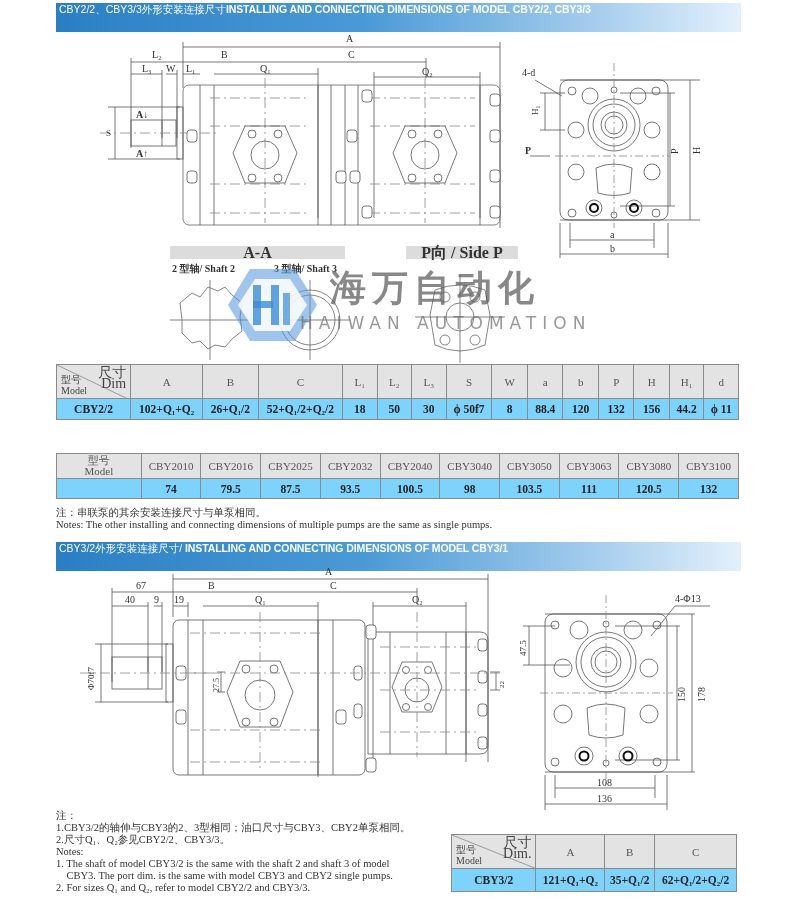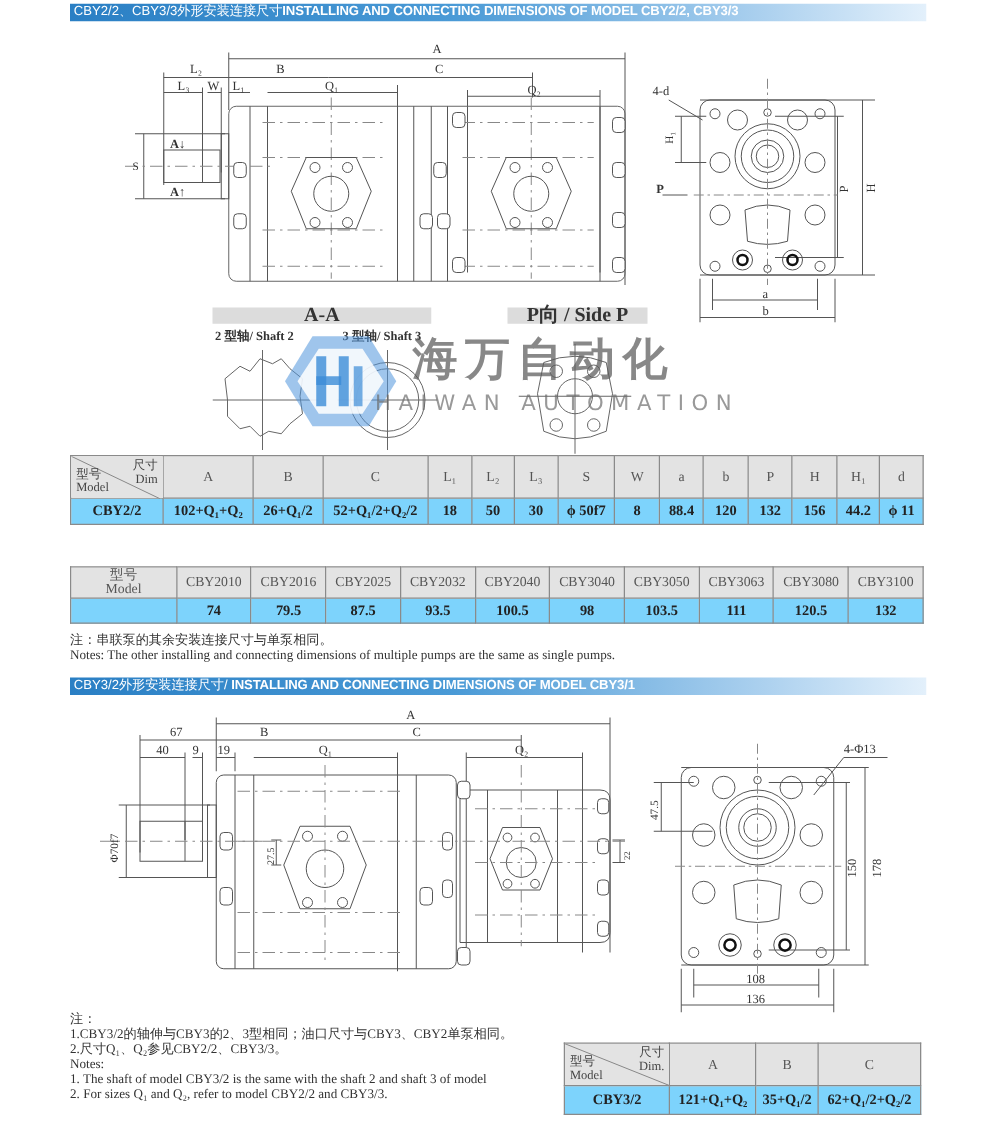--- a/index.html
+++ b/index.html
@@ -1,25 +1,25 @@
 <!DOCTYPE html>
 <html><head>
 <meta charset="utf-8">
 <style>
   html,body{margin:0;padding:0;background:#fff;}
   body{width:795px;height:911px;position:relative;overflow:hidden;font-family:"Liberation Serif",serif;color:#222;}
-  .banner{position:absolute;left:56px;height:14px;width:682px;background:linear-gradient(90deg,#2a7fc4 0%,#4a9ad6 45%,#a9cfee 80%,#e3f0fb 100%);color:#fff;font-family:"Liberation Sans",sans-serif;font-size:10.5px;line-height:13px;padding-left:3px;white-space:nowrap;overflow:hidden;}
+  .banner{position:absolute;left:56px;height:29px;width:682px;background:linear-gradient(90deg,#2a7fc4 0%,#4a9ad6 45%,#a9cfee 80%,#e3f0fb 100%);color:#fff;font-family:"Liberation Sans",sans-serif;font-size:10.5px;line-height:13px;padding-left:3px;white-space:nowrap;overflow:hidden;}
   .banner b{font-weight:bold;letter-spacing:-0.1px;}
   svg text{font-family:"Liberation Serif",serif;fill:#333;}
   table.dims{position:absolute;border-collapse:collapse;font-family:"Liberation Serif",serif;}
   table.dims td{border:1px solid #8a8a8a;text-align:center;font-size:11px;padding:0;}
   table.dims tr.hdr td{background:#e3e3e3;color:#555;font-weight:normal;}
   table.dims tr.row td{background:#7dd3fc;font-weight:bold;color:#222;font-size:11.5px;}
   .corner{position:relative;}
-  .corner .c-dim{position:absolute;right:4px;top:2px;font-size:10px;line-height:11px;text-align:right;color:#444;}
+  .corner .c-dim{position:absolute;right:4px;top:2px;font-size:14px;line-height:11px;text-align:right;color:#444;}
   .corner .c-model{position:absolute;left:4px;bottom:2px;font-size:10px;line-height:11px;text-align:left;color:#444;}
   .corner svg{position:absolute;left:0;top:0;}
   .notes{position:absolute;font-size:10.5px;line-height:12px;color:#333;white-space:nowrap;}
   .notes div{margin:0;}
   .watermark{position:absolute;left:215px;top:265px;width:420px;height:80px;pointer-events:none;}
   .wm-cn{position:absolute;left:115px;top:0;font-family:"DejaVu Sans",sans-serif;font-weight:bold;font-size:36px;color:rgba(90,90,90,0.72);letter-spacing:6px;line-height:46px;text-align:center;}
   .wm-en{position:absolute;left:85px;top:48px;font-family:"DejaVu Sans",sans-serif;font-size:17px;color:rgba(110,110,110,0.7);letter-spacing:6px;}
   .sec-label{position:absolute;background:#dcdcdc;font-size:16px;font-weight:bold;text-align:center;line-height:13px;color:#333;}
   .shaft-label{position:absolute;font-size:10px;font-weight:bold;color:#333;white-space:nowrap;}
 </style>
@@ -481,20 +481,21 @@
     <text x="82" y="212">136</text>
   </g>
 </svg>
 
 <div class="notes" style="left:56px;top:810px;">
   <div>注：</div>
   <div>1.CBY3/2的轴伸与CBY3的2、3型相同；油口尺寸与CBY3、CBY2单泵相同。</div>
   <div>2.尺寸Q₁、Q₂参见CBY2/2、CBY3/3。</div>
   <div>Notes:</div>
   <div>1. The shaft of model CBY3/2 is the same with the shaft 2 and shaft 3 of model</div>
+  <div style="white-space:pre">    CBY3. The port dim. is the same with model CBY3 and CBY2 single pumps.</div>
   <div>2. For sizes Q₁ and Q₂, refer to model CBY2/2 and CBY3/3.</div>
 </div>
 
 <table class="dims" style="left:451px;top:834px;width:286px;">
   <colgroup>
       <col style="width:85px">
       <col style="width:69px">
       <col style="width:50px">
       <col style="width:82px">
     </colgroup>

